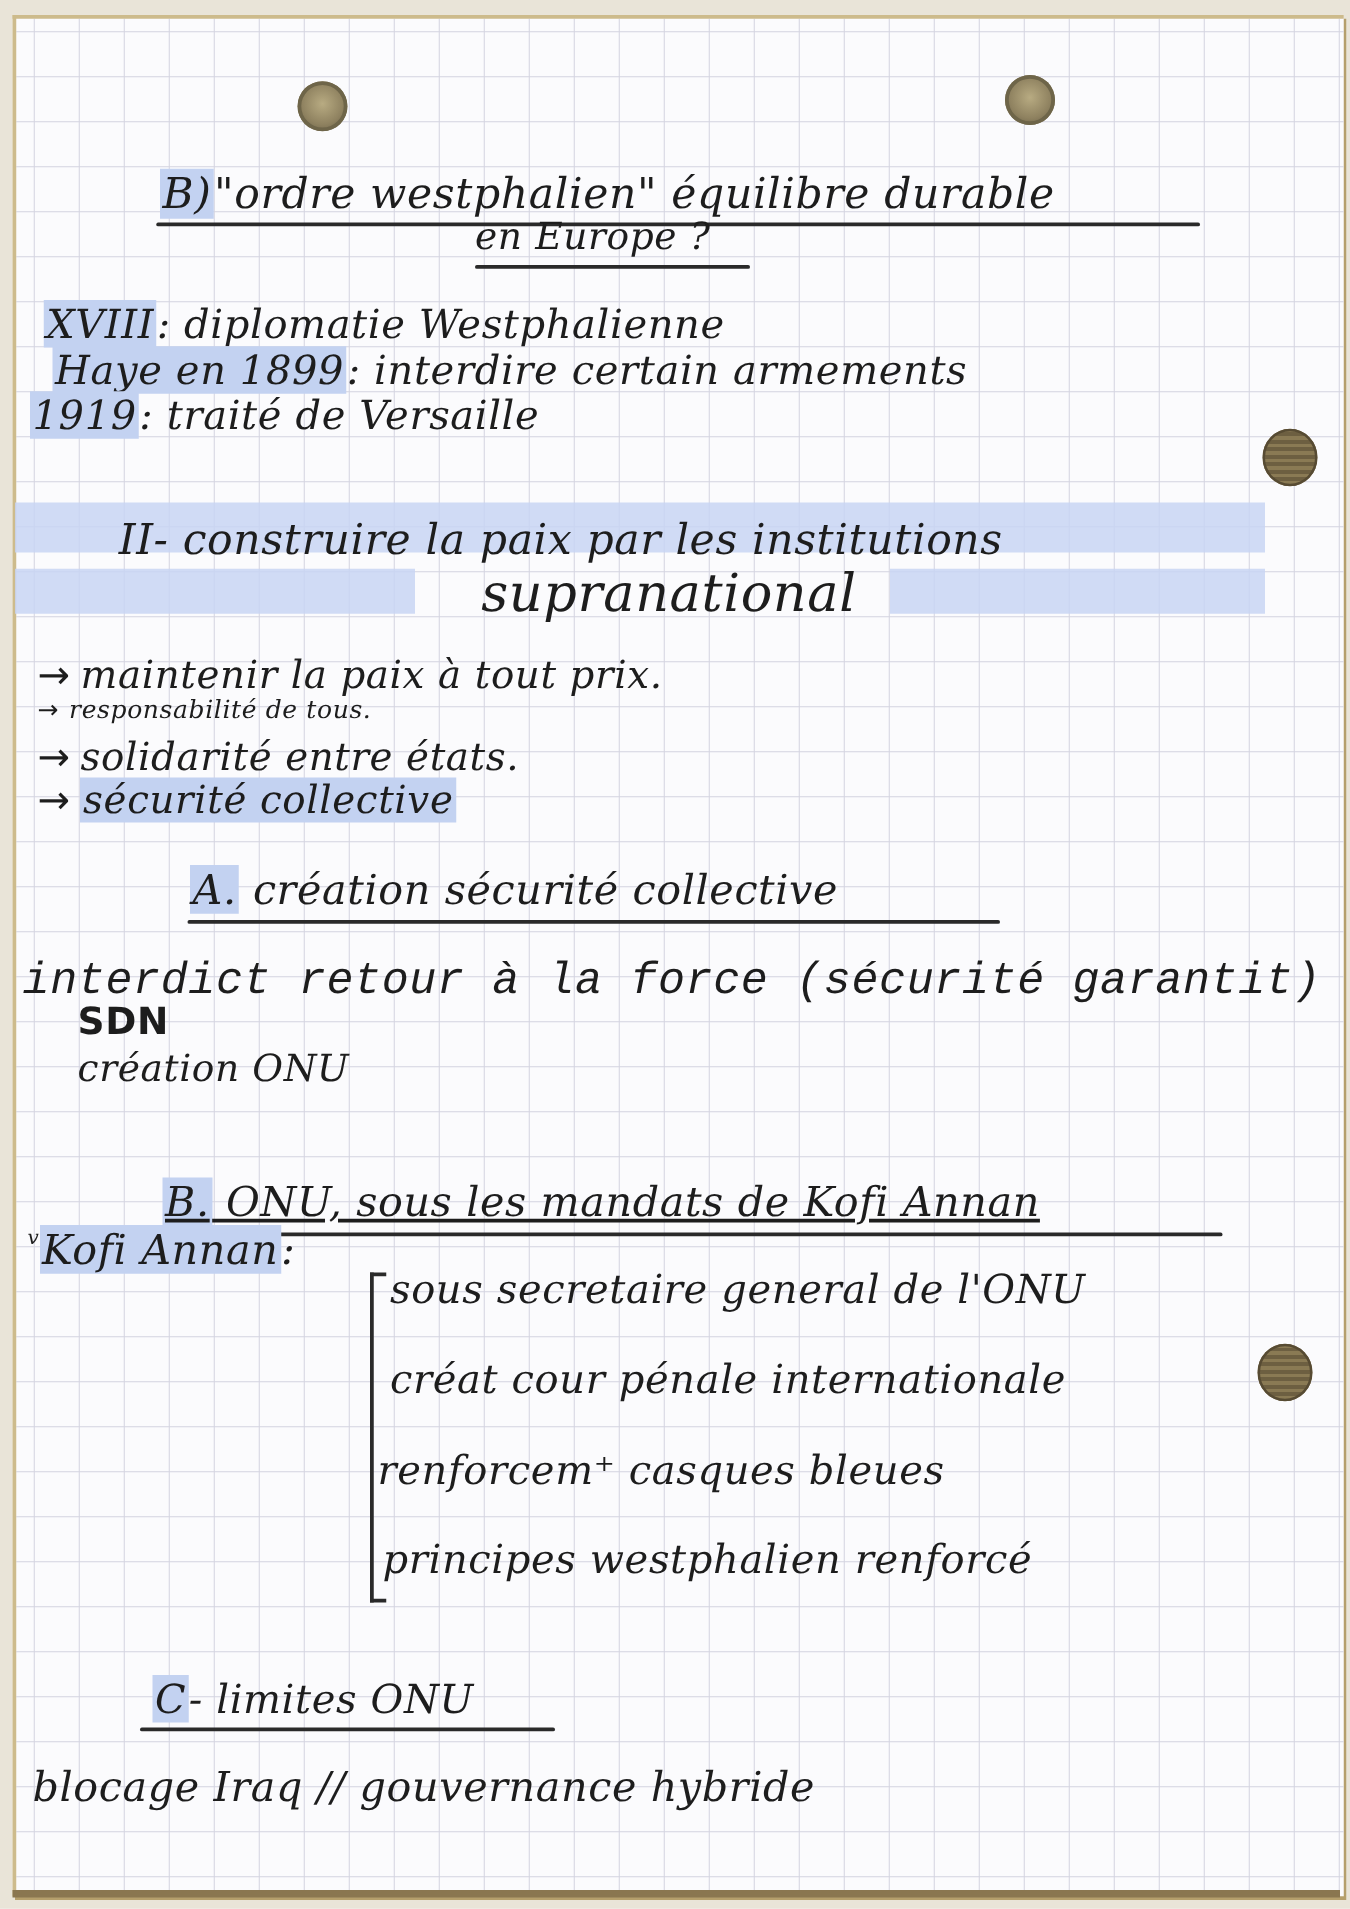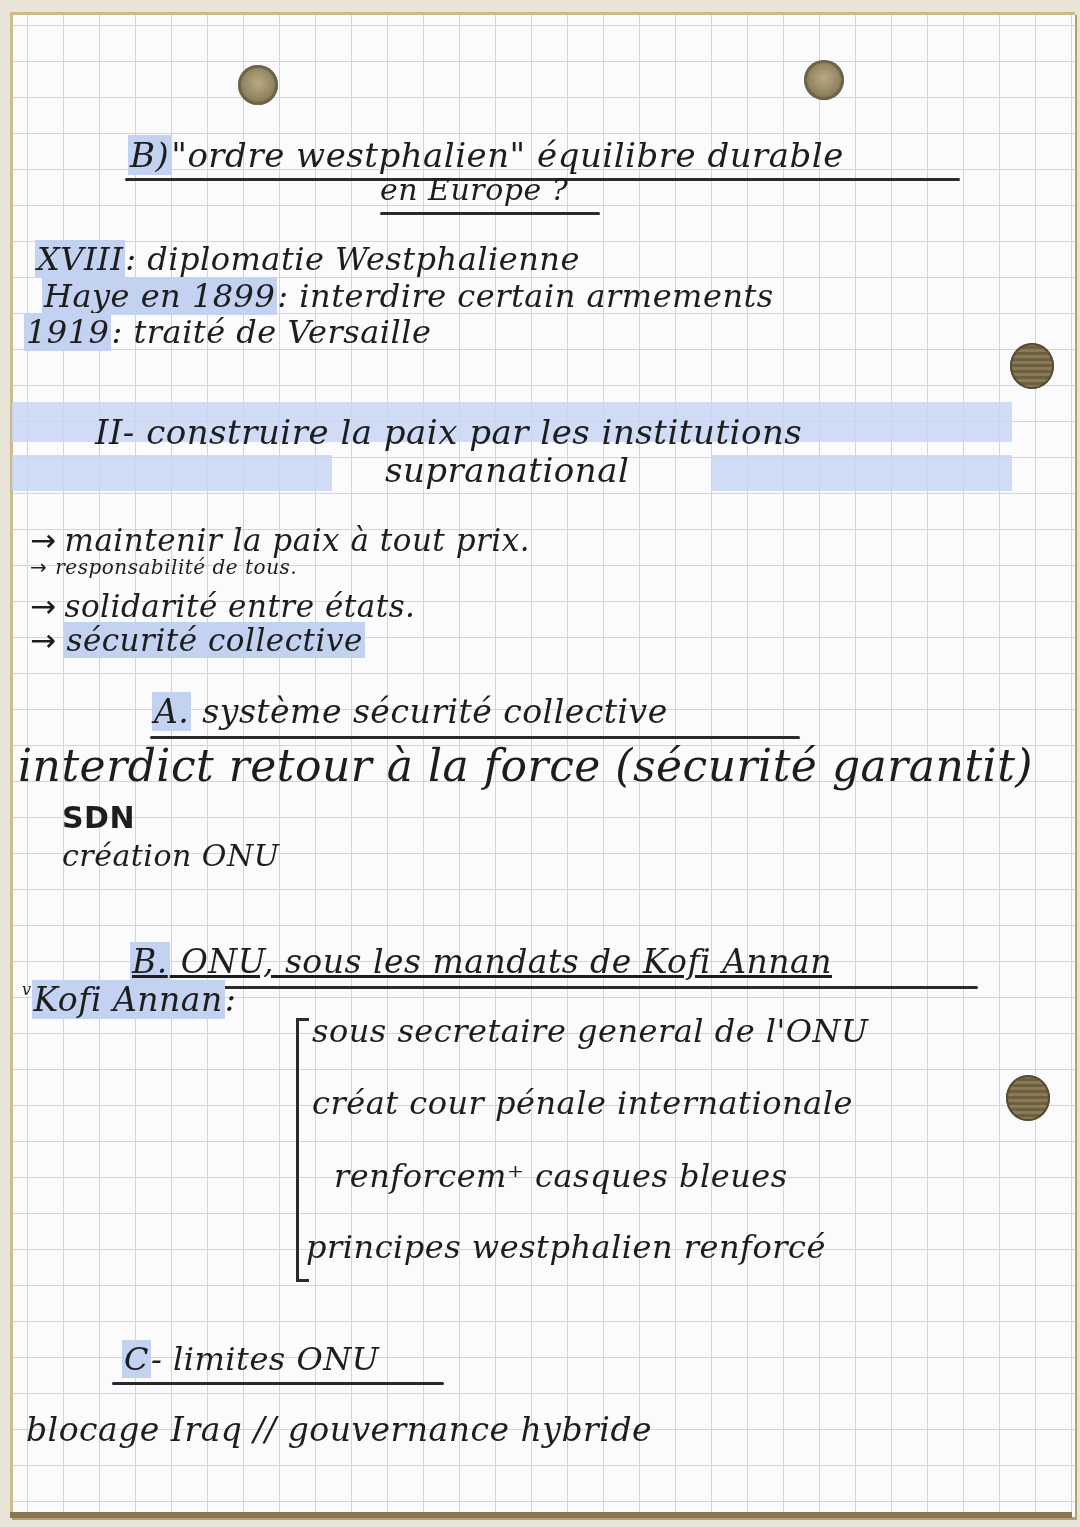--- a/index.html
+++ b/index.html
@@ -73,56 +73,56 @@
   <span class="hl">Haye en 1899</span><span>:</span><span> interdire certain armements</span>
 </div>
 <div class="txt" style="left:24px;top:313px;font-size:32px;">
   <span class="hl">1919</span><span>:</span><span> traité de Versaille</span>
 </div>
 
 <div class="band" style="left:12px;top:402px;width:1000px;height:40px;"></div>
 <div class="band" style="left:12px;top:455px;width:320px;height:36px;"></div>
 <div class="band" style="left:712px;top:455px;width:300px;height:36px;"></div>
 <div class="txt" style="left:95px;top:412px;font-size:34px;">II- construire la paix par les institutions</div>
-<div class="txt" style="left:385px;top:450px;font-size:34px;text-align:right;">supranational</div>
+<div class="txt" style="left:385px;top:450px;font-size:42px;text-align:right;">supranational</div>
 
 <div>
   <div class="txt" style="left:30px;top:522px;font-size:31px;">
     <span class="arrow">→</span><span>maintenir la paix à tout prix.</span>
   </div>
   <div class="txt" style="left:30px;top:555px;font-size:20px;">
     <span class="arrow">→</span><span>responsabilité de tous.</span>
   </div>
   <div class="txt" style="left:30px;top:588px;font-size:31px;">
     <span class="arrow">→</span><span>solidarité entre états.</span>
   </div>
   <div class="txt" style="left:30px;top:622px;font-size:31px;">
     <span class="arrow">→</span><span class="hl">sécurité collective</span>
   </div>
 </div>
 
 <div class="txt" style="left:152px;top:692px;font-size:33px;">
-  <span class="hl">A.</span><span> système sécurité collective</span>
+  <span class="hl">A.</span><span> création sécurité collective</span>
 </div>
 <div class="ul" style="left:150px;top:736px;width:650px;"></div>
-<div class="txt" style="left:18px;top:740px;font-size:44px;">interdict retour à la force (sécurité garantit)</div>
+<div class="txt" style="left:18px;top:764px;font-size:36px;font-family:Liberation Mono, monospace;">interdict retour à la force (sécurité garantit)</div>
 <div class="txt" style="left:62px;top:800px;font-size:30px;font-style:normal;font-family:'DejaVu Sans',sans-serif;font-weight:bold;">SDN</div>
 <div class="txt" style="left:62px;top:838px;font-size:30px;">création ONU</div>
 
 <div class="txt" style="left:130px;top:942px;font-size:33px;text-decoration:underline;">
   <span class="hl">B.</span><span> ONU, sous les mandats de Kofi Annan</span>
 </div>
 <div class="ul" style="left:120px;top:986px;width:858px;"></div>
 
 <div class="txt" style="left:22px;top:980px;font-size:33px;">
   <span style="font-size:16px;vertical-align:top;">v</span><span class="hl">Kofi Annan</span><span>:</span>
 </div>
 <div class="bracket" style="left:296px;top:1018px;height:258px;"></div>
 <div class="txt" style="left:312px;top:1012px;font-size:32px;">sous secretaire general de l'ONU</div>
 <div class="txt" style="left:312px;top:1084px;font-size:32px;">créat cour pénale internationale</div>
-<div class="txt" style="left:302px;top:1157px;font-size:32px;margin-left:32px;">renforcem⁺ casques bleues</div>
+<div class="txt" style="left:302px;top:1157px;font-size:32px;">renforcem⁺ casques bleues</div>
 <div class="txt" style="left:306px;top:1228px;font-size:32px;">principes westphalien renforcé</div>
 
 <div class="txt" style="left:122px;top:1340px;font-size:32px;">
   <span class="hl">C</span><span>- limites ONU</span>
 </div>
 <div class="ul" style="left:112px;top:1382px;width:332px;"></div>
 <div class="txt" style="left:26px;top:1410px;font-size:33px;">blocage Iraq // gouvernance hybride</div>
 
 </body></html>

